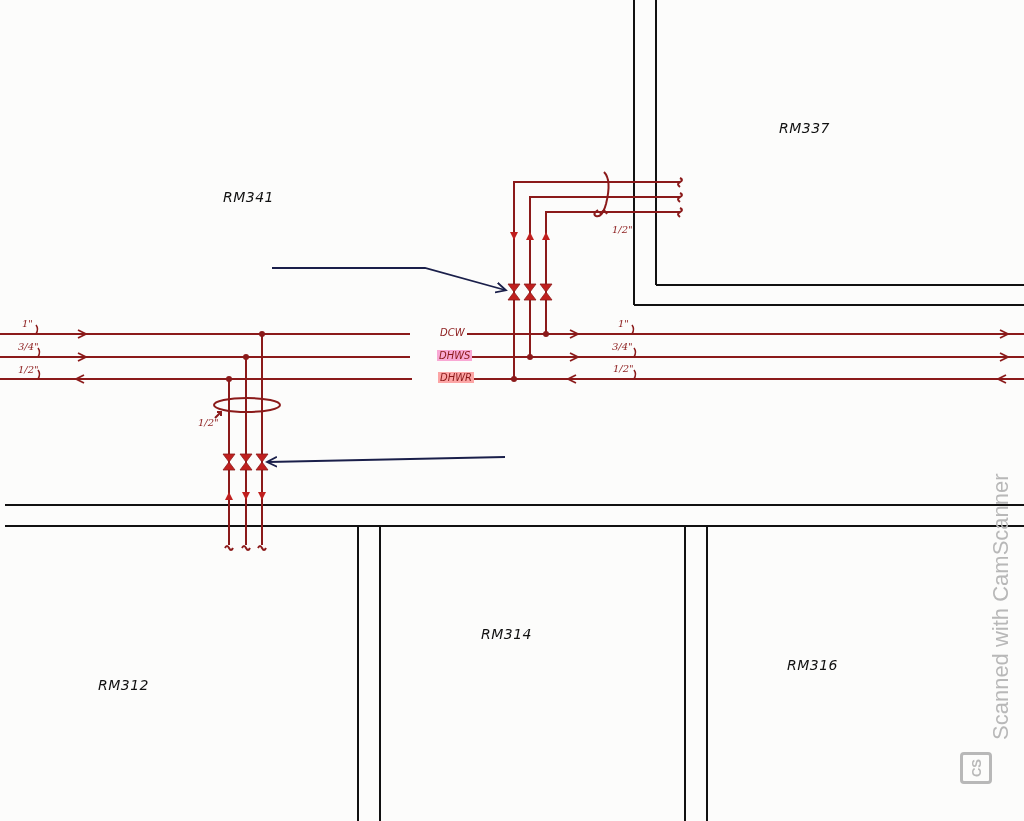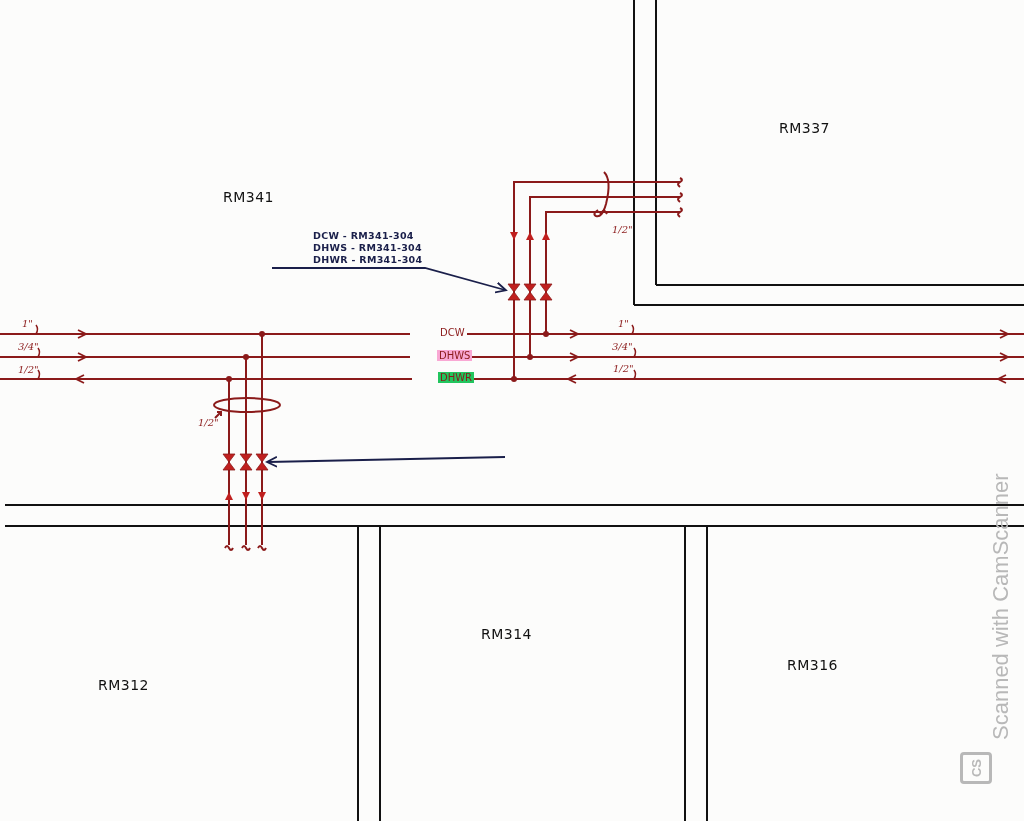--- a/index.html
+++ b/index.html
@@ -1,19 +1,19 @@
 <!DOCTYPE html>
 <html><head>
   <meta charset="utf-8">
   <style>
     html, body { margin: 0; padding: 0; background: #fdfdfd; }
     body { width: 1024px; height: 821px; overflow: hidden; position: relative; font-family: "DejaVu Sans", sans-serif; }
     #sheet { position: absolute; left: 0; top: 0; width: 1024px; height: 821px; background: #fcfcfb; }
     svg { position: absolute; left: 0; top: 0; }
-    .lbl { position: absolute; white-space: nowrap; }
+    .lbl { position: absolute; white-space: nowrap; font-style: italic; }
     .room { font-family: "DejaVu Sans", sans-serif; font-size: 14px; color: #111; letter-spacing: 0.5px; }
     .pipe-lbl { font-family: "DejaVu Sans", sans-serif; font-size: 10px; color: #8b1a1a; margin-left: 24px; }
     .size-lbl { font-family: "DejaVu Serif", serif; font-size: 10px; color: #8b1a1a; font-style: italic; }
     .note { font-family: "DejaVu Sans", sans-serif; font-size: 9.5px; color: #1a1f4a; font-weight: bold; line-height: 12px; letter-spacing: 0.3px; }
     .watermark { position: absolute; left: 958px; top: 390px; width: 40px; height: 400px; }
     .wm-text { position: absolute; left: 0; top: 0; transform-origin: 0 0; transform: translate(30px, 350px) rotate(-90deg); font-family: "Liberation Sans", sans-serif; font-size: 22px; color: #b8b8b8; white-space: nowrap; }
     .wm-logo { position: absolute; left: 2px; top: 362px; width: 32px; height: 32px; border: 3px solid #b8b8b8; border-radius: 4px; box-sizing: border-box; }
     .wm-logo span { position: absolute; left: 0; top: 0; width: 26px; height: 26px; display: flex; align-items: center; justify-content: center; transform: rotate(-90deg); font-family: "Liberation Sans", sans-serif; font-weight: bold; font-size: 13px; color: #b8b8b8; }
   </style>
 </head>
@@ -146,38 +146,33 @@
   </svg>
 
   <div class="lbl room" style="left:215px; top:189px;margin-left:8px;">RM341</div>
   <div class="lbl room" style="left:779px; top:120px;">RM337</div>
   <div class="lbl room" style="left:98px; top:677px;">RM312</div>
   <div class="lbl room" style="left:481px; top:626px;">RM314</div>
   <div class="lbl room" style="left:787px; top:657px;">RM316</div>
 
   <div class="lbl pipe-lbl" style="left:414px; top:327px; background:#fcfcfb; padding:0 2px;">DCW</div>
   <div class="lbl pipe-lbl" style="left:413px; top:350px; background:#f9a8d4; padding:0 2px;">DHWS</div>
-  <div class="lbl pipe-lbl" style="left:414px; top:372px; background:#22c55e; padding:0 2px;text-align:center;">DHWR</div>
+  <div class="lbl pipe-lbl" style="left:414px; top:372px; background:#fca5a5; padding:0 2px;text-align:center;">DHWR</div>
 
   <div class="lbl size-lbl" style="left:22px; top:318px;">1"</div>
   <div class="lbl size-lbl" style="left:18px; top:341px;">3/4"</div>
   <div class="lbl size-lbl" style="left:18px; top:364px;">1/2"</div>
 
   <div class="lbl size-lbl" style="left:618px; top:318px;">1"</div>
   <div class="lbl size-lbl" style="left:612px; top:341px;">3/4"</div>
   <div class="lbl size-lbl" style="left:613px; top:363px;">1/2"</div>
 
   <div class="lbl size-lbl" style="left:612px; top:224px;">1/2"</div>
   <div class="lbl size-lbl" style="left:198px; top:417px;">1/2"</div>
 
-  <div class="lbl note" style="left:313px; top:230px;">
-    <div>DCW - RM341-304</div>
-    <div>DHWS - RM341-304</div>
-    <div>DHWR - RM341-304</div>
-  </div>
 
   <div class="watermark">
     <div class="wm-text">Scanned with CamScanner</div>
     <div class="wm-logo">
       <span>CS</span>
     </div>
   </div>
 </div>
 
 </body></html>

